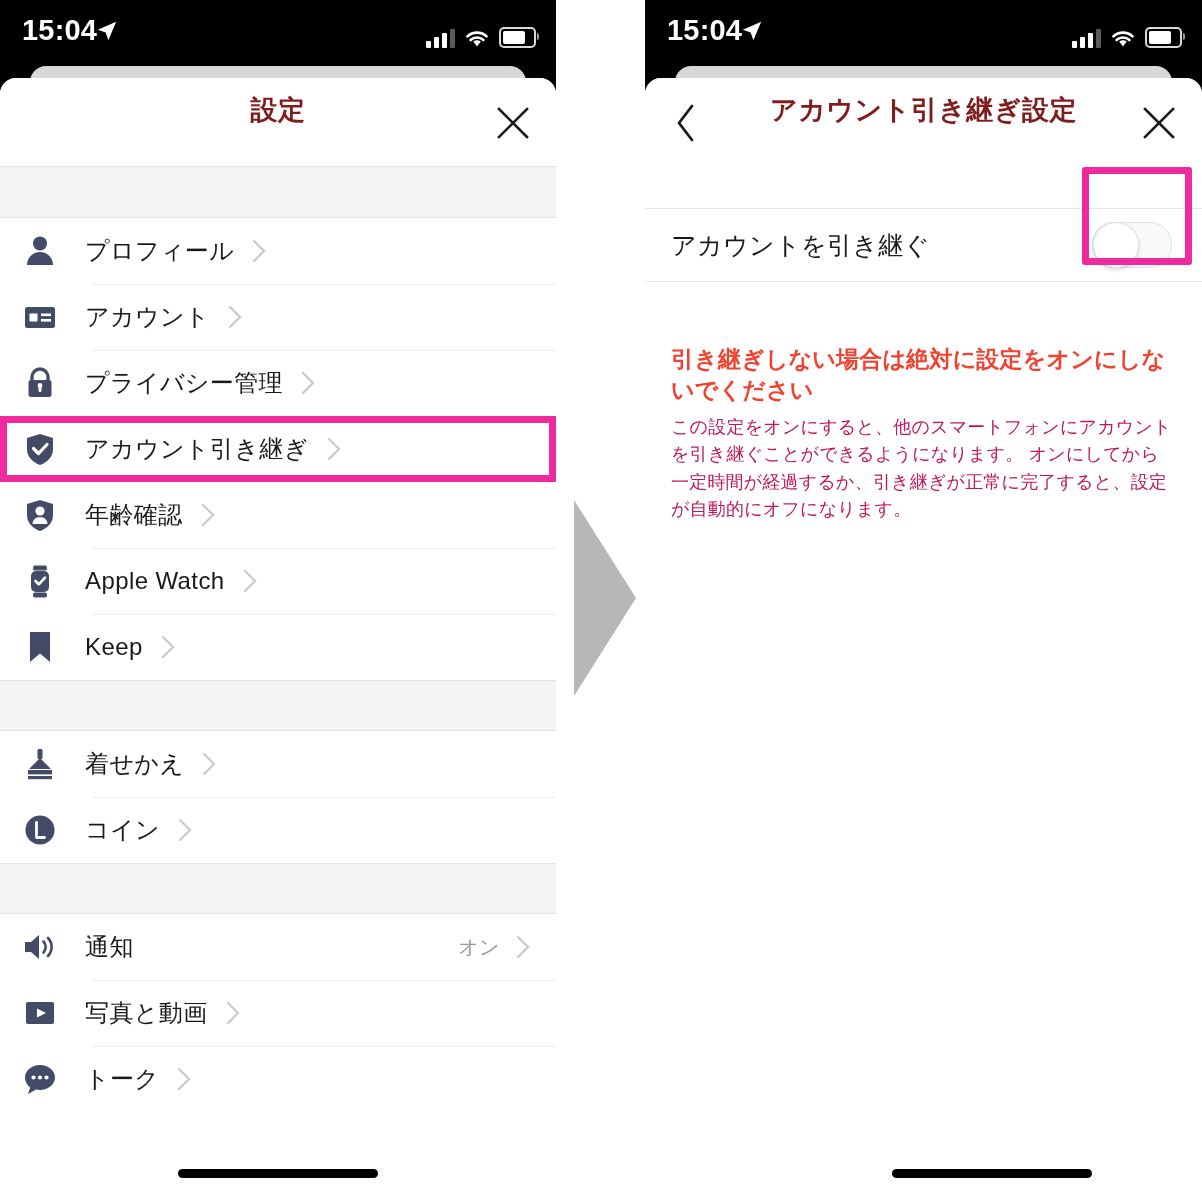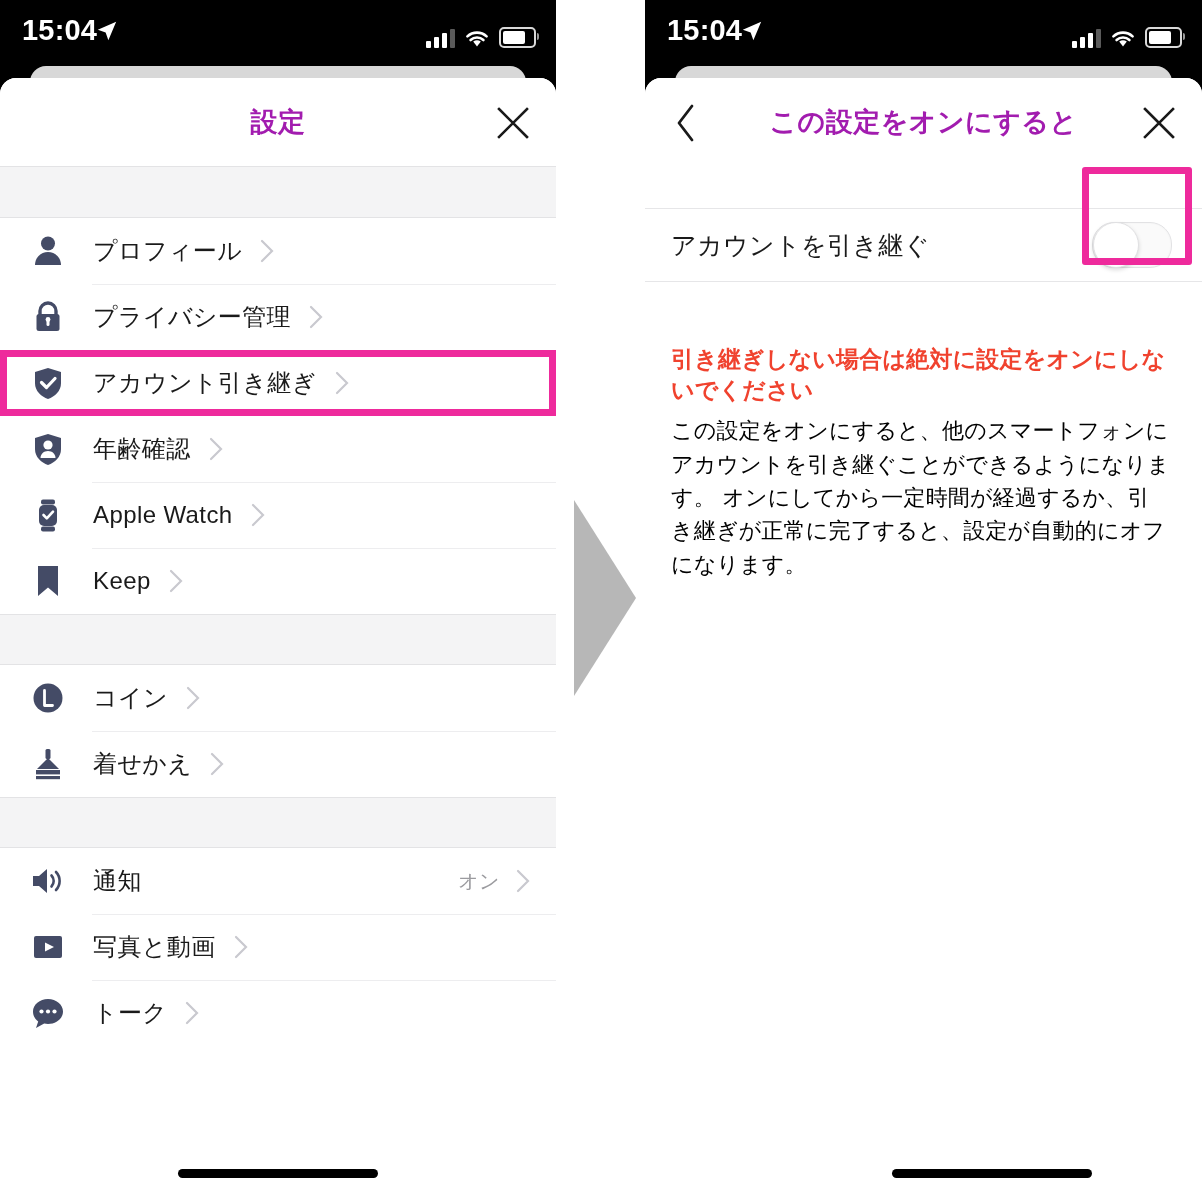--- a/index.html
+++ b/index.html
@@ -32,29 +32,29 @@
   .batt::after{content:"";position:absolute;right:-5px;top:4px;width:2px;height:7px;background:rgba(255,255,255,.6);border-radius:0 2px 2px 0;}
   .batt i{position:absolute;left:2px;top:2px;bottom:2px;width:68%;background:#fff;border-radius:2px;display:block;}
 
   
   .backcard{position:absolute;left:30px;right:30px;top:66px;height:40px;background:#d8d8d8;border-radius:16px 16px 0 0;}
 
   
   .sheet{position:absolute;left:0;right:0;top:78px;bottom:0;background:#fff;border-radius:16px 16px 0 0;overflow:hidden;}
 
   .sheet-header{position:relative;height:88px;background:#fff;}
-  .sheet-title{position:absolute;left:0;right:0;top:26px;text-align:center;font-size:27px;font-weight:700;color:#a21caf;letter-spacing:.5px;}
+  .sheet-title{position:absolute;left:0;right:0;top:14px;text-align:center;font-size:27px;font-weight:700;color:#7f1d1d;letter-spacing:.5px;}
   .close-btn{position:absolute;right:24px;top:26px;width:38px;height:38px;}
   .back-btn{position:absolute;left:22px;top:24px;width:38px;height:42px;}
 
   .gap{background:#f4f4f5;border-top:1px solid #e3e3e5;border-bottom:1px solid #e3e3e5;}
 
   
   .group{background:#fff;}
-  .row{position:relative;display:flex;align-items:center;height:66px;background:#fff;padding-left:28px;}
+  .row{position:relative;display:flex;align-items:center;height:66px;background:#fff;padding-left:20px;}
   .row + .row::before{content:"";position:absolute;left:92px;right:0;top:0;height:1px;background:#ededef;}
   .row .ico{width:40px;height:40px;flex:0 0 40px;display:flex;align-items:center;justify-content:center;}
   .row .lbl{margin-left:25px;font-size:24px;color:#1a1a1a;letter-spacing:.4px;}
   .row .val{margin-left:auto;font-size:20px;color:#9b9b9f;letter-spacing:.4px;}
   .row .chev{margin-left:18px;margin-right:26px;width:14px;height:24px;flex:0 0 14px;}
   .row .val + .chev{margin-left:16px;}
 
   .row.highlight{box-shadow:inset 0 0 0 7px #ee2a9c;z-index:3;}
   .row.highlight::before{display:none;}
   .row.highlight + .row::before{display:none;}
@@ -62,21 +62,21 @@
   
   .trow{position:relative;display:flex;align-items:center;height:72px;background:#fff;padding:0 30px 0 26px;border-top:1px solid #e6e6e8;border-bottom:1px solid #e6e6e8;}
   .trow .lbl{font-size:25px;color:#1a1a1a;letter-spacing:.4px;}
   .switch{margin-left:auto;width:78px;height:44px;border-radius:22px;background:#fafafa;border:1px solid #e2e2e4;position:relative;box-shadow:inset 0 0 2px rgba(0,0,0,.05);}
   .switch .knob{position:absolute;left:0;top:-1px;width:44px;height:44px;border-radius:50%;background:#fff;border:1px solid #e0e0e2;box-shadow:0 2px 4px rgba(0,0,0,.15);}
   .switch-hl{position:absolute;right:10px;top:-42px;width:110px;height:98px;border:7px solid #ee2a9c;border-radius:3px;pointer-events:none;z-index:4;box-sizing:border-box;}
 
   
   .desc{padding:22px 30px 0 26px;}
   .desc .warn{font-size:23px;font-weight:700;color:#f0422e;letter-spacing:.2px;line-height:1.35;margin-top:40px;}
-  .desc .body{margin-top:8px;font-size:22px;color:#000000;line-height:1.52;letter-spacing:.2px;}
+  .desc .body{margin-top:8px;font-size:18px;color:#be185d;line-height:1.52;letter-spacing:.2px;}
 
   
   .home{position:absolute;bottom:22px;left:50%;transform:translateX(-50%);width:200px;height:9px;border-radius:5px;background:#000;}
   .home.r{left:auto;right:110px;transform:none;}
 
   
   .arrow{position:absolute;left:574px;top:500px;width:62px;height:196px;}
 </style>
 </head>
 <body>
@@ -127,20 +127,34 @@
                 <circle cx="20" cy="12.5" r="7" fill="#444b66"></circle>
                 <path d="M7 34c0-7.2 5.8-13 13-13s13 5.8 13 13z" fill="#444b66"></path>
               </svg>
           </span>
           <span class="lbl">プロフィール</span>
           <svg class="chev" viewBox="0 0 14 24">
               <path d="M2 2 L12 12 L2 22" stroke="#c9c9cf" stroke-width="2.2" fill="none" stroke-linecap="round"></path>
             </svg>
         </div>
 
+        <div class="row">
+          <span class="ico">
+            <svg viewBox="0 0 40 40" width="40" height="40">
+                <rect x="5" y="10" width="30" height="21" rx="2.5" fill="#444b66"></rect>
+                <rect x="9.5" y="16.5" width="8" height="8" fill="#fff"></rect>
+                <rect x="21" y="16.5" width="10" height="2.6" fill="#fff"></rect>
+                <rect x="21" y="22" width="10" height="2.6" fill="#fff"></rect>
+              </svg>
+          </span>
+          <span class="lbl">アカウント</span>
+          <svg class="chev" viewBox="0 0 14 24">
+              <path d="M2 2 L12 12 L2 22" stroke="#c9c9cf" stroke-width="2.2" fill="none" stroke-linecap="round"></path>
+            </svg>
+        </div>
 
         <div class="row">
           <span class="ico">
             <svg viewBox="0 0 40 40" width="40" height="40">
                 <path d="M12 18v-4a8 8 0 0 1 16 0v4" stroke="#444b66" stroke-width="3.4" fill="none"></path>
                 <rect x="8.5" y="17" width="23" height="17" rx="2.5" fill="#444b66"></rect>
                 <rect x="18.5" y="22" width="3" height="7" rx="1.5" fill="#fff"></rect>
                 <circle cx="20" cy="22.5" r="2.4" fill="#fff"></circle>
               </svg>
           </span>
@@ -205,40 +219,40 @@
         </div>
       </div>
 
       <div class="gap" style="height:49px"></div>
 
       <div class="group">
 
         <div class="row">
           <span class="ico">
             <svg viewBox="0 0 40 40" width="40" height="40">
-                <circle cx="20" cy="20" r="14.5" fill="#444b66"></circle>
-                <path d="M16.5 12.5v15h8" stroke="#fff" stroke-width="2.8" fill="none" stroke-linecap="round" stroke-linejoin="round"></path>
-              </svg>
-          </span>
-          <span class="lbl">コイン</span>
-          <svg class="chev" viewBox="0 0 14 24">
-              <path d="M2 2 L12 12 L2 22" stroke="#c9c9cf" stroke-width="2.2" fill="none" stroke-linecap="round"></path>
-            </svg>
-        </div>
-
-        <div class="row">
-          <span class="ico">
-            <svg viewBox="0 0 40 40" width="40" height="40">
                 <rect x="17.5" y="5" width="5" height="10" rx="1.5" fill="#444b66"></rect>
                 <path d="M9 25 L20 14 L31 25z" fill="#444b66"></path>
                 <rect x="8" y="26" width="24" height="4.4" fill="#444b66"></rect>
                 <rect x="8" y="32" width="24" height="3.2" fill="#444b66"></rect>
               </svg>
           </span>
           <span class="lbl">着せかえ</span>
+          <svg class="chev" viewBox="0 0 14 24">
+              <path d="M2 2 L12 12 L2 22" stroke="#c9c9cf" stroke-width="2.2" fill="none" stroke-linecap="round"></path>
+            </svg>
+        </div>
+
+        <div class="row">
+          <span class="ico">
+            <svg viewBox="0 0 40 40" width="40" height="40">
+                <circle cx="20" cy="20" r="14.5" fill="#444b66"></circle>
+                <path d="M16.5 12.5v15h8" stroke="#fff" stroke-width="2.8" fill="none" stroke-linecap="round" stroke-linejoin="round"></path>
+              </svg>
+          </span>
+          <span class="lbl">コイン</span>
           <svg class="chev" viewBox="0 0 14 24">
               <path d="M2 2 L12 12 L2 22" stroke="#c9c9cf" stroke-width="2.2" fill="none" stroke-linecap="round"></path>
             </svg>
         </div>
       </div>
 
       <div class="gap" style="height:49px"></div>
 
       <div class="group">
         <div class="row">
@@ -318,21 +332,21 @@
       </div>
     </div>
 
     <div class="backcard"></div>
 
     <div class="sheet">
       <div class="sheet-header">
         <svg class="back-btn" viewBox="0 0 24 42">
           <path d="M18 4 L5 21 L18 38" stroke="#1a1a1a" stroke-width="2.8" fill="none" stroke-linecap="round" stroke-linejoin="round"></path>
         </svg>
-        <div class="sheet-title">この設定をオンにすると</div>
+        <div class="sheet-title">アカウント引き継ぎ設定</div>
         <svg class="close-btn" viewBox="0 0 38 38">
           <path d="M5 5 L33 33 M33 5 L5 33" stroke="#1a1a1a" stroke-width="2.6" stroke-linecap="square"></path>
         </svg>
       </div>
 
       <div style="height:42px;background:#fff"></div>
 
       <div class="trow">
         <span class="lbl">アカウントを引き継ぐ</span>
         <span class="switch">

